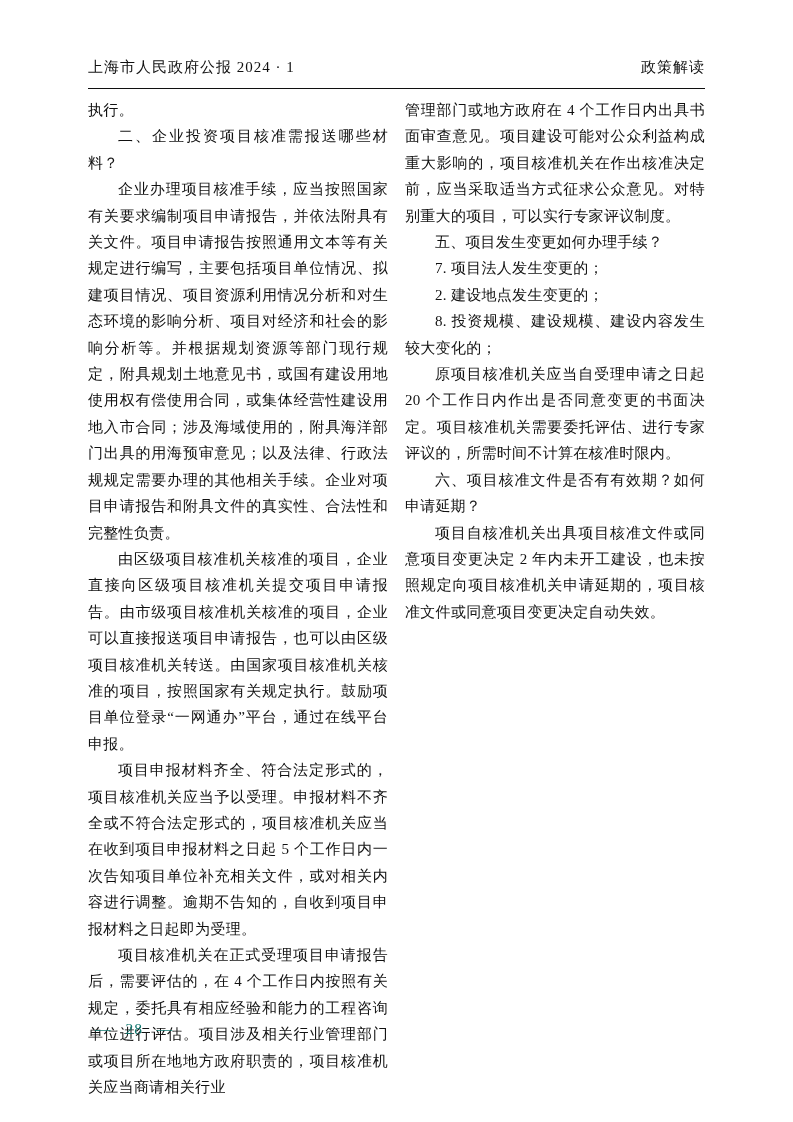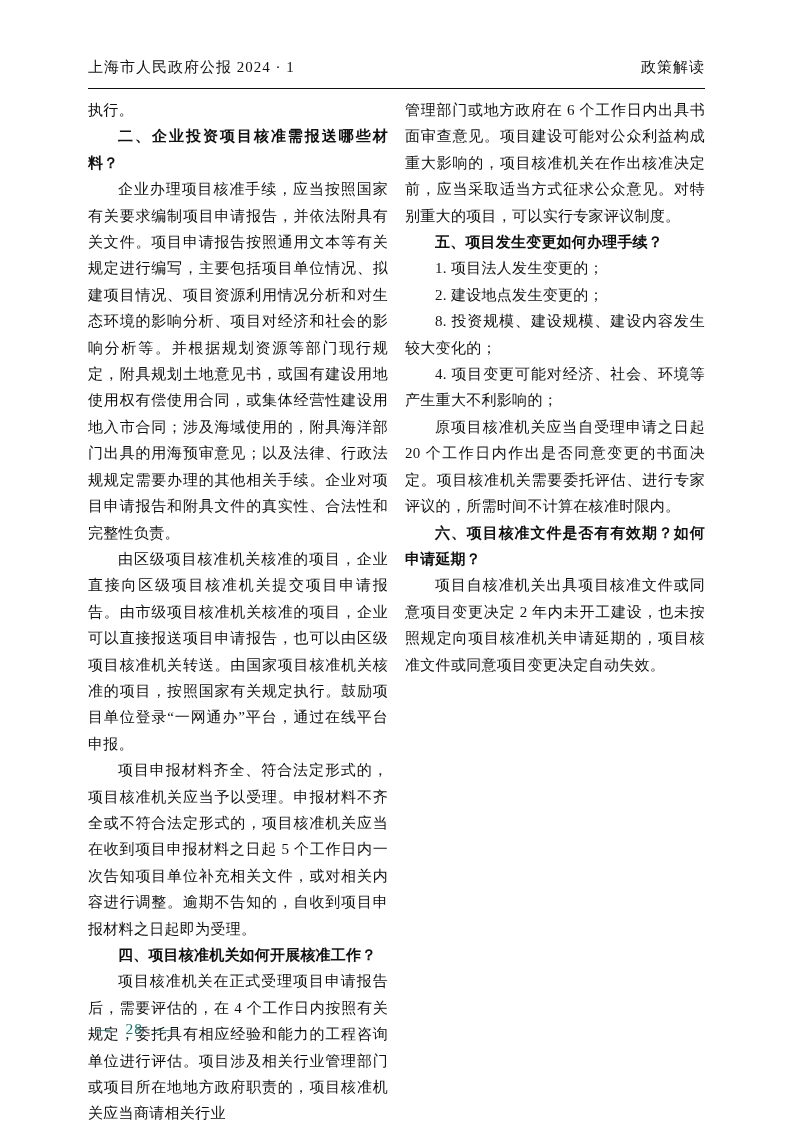--- a/index.html
+++ b/index.html
@@ -53,21 +53,21 @@
     text-align: justify;
     text-justify: inter-character;
     letter-spacing: 0.3px;
   }
   .col p { margin: 0; }
   .block-p, .block-li { text-indent: 2em; }
   .block-cont { text-indent: 0; }
   .block-h {
     text-indent: 2em;
     font-family: "Liberation Sans", "DejaVu Sans", sans-serif;
-    font-weight: 700;
+    font-weight: 400;
     letter-spacing: 0.2px;
   }
   
   .footer {
     position: absolute;
     left: 95px;
     top: 1020px;
     font-size: 15.5px;
     word-spacing: 9px;
     letter-spacing: 1px;
@@ -87,31 +87,29 @@
   <div class="rule"></div>
 
   <div class="columns">
 
     <section class="col">
       <p class="block-cont">执行。</p>
       <p class="block-h">二、企业投资项目核准需报送哪些材料？</p>
       <p class="block-p">企业办理项目核准手续，应当按照国家有关要求编制项目申请报告，并依法附具有关文件。项目申请报告按照通用文本等有关规定进行编写，主要包括项目单位情况、拟建项目情况、项目资源利用情况分析和对生态环境的影响分析、项目对经济和社会的影响分析等。并根据规划资源等部门现行规定，附具规划土地意见书，或国有建设用地使用权有偿使用合同，或集体经营性建设用地入市合同；涉及海域使用的，附具海洋部门出具的用海预审意见；以及法律、行政法规规定需要办理的其他相关手续。企业对项目申请报告和附具文件的真实性、合法性和完整性负责。</p>
       <p class="block-p">由区级项目核准机关核准的项目，企业直接向区级项目核准机关提交项目申请报告。由市级项目核准机关核准的项目，企业可以直接报送项目申请报告，也可以由区级项目核准机关转送。由国家项目核准机关核准的项目，按照国家有关规定执行。鼓励项目单位登录“一网通办”平台，通过在线平台申报。</p>
       <p class="block-p">项目申报材料齐全、符合法定形式的，项目核准机关应当予以受理。申报材料不齐全或不符合法定形式的，项目核准机关应当在收到项目申报材料之日起 5 个工作日内一次告知项目单位补充相关文件，或对相关内容进行调整。逾期不告知的，自收到项目申报材料之日起即为受理。</p>
-      <p class="block-h">四、项目核准机关如何开展核准工作？</p>
       <p class="block-p">项目核准机关在正式受理项目申请报告后，需要评估的，在 4 个工作日内按照有关规定，委托具有相应经验和能力的工程咨询单位进行评估。项目涉及相关行业管理部门或项目所在地地方政府职责的，项目核准机关应当商请相关行业</p>
     </section>
 
     <section class="col">
-      <p class="block-cont">管理部门或地方政府在 6 个工作日内出具书面审查意见。项目建设可能对公众利益构成重大影响的，项目核准机关在作出核准决定前，应当采取适当方式征求公众意见。对特别重大的项目，可以实行专家评议制度。</p>
+      <p class="block-cont">管理部门或地方政府在 4 个工作日内出具书面审查意见。项目建设可能对公众利益构成重大影响的，项目核准机关在作出核准决定前，应当采取适当方式征求公众意见。对特别重大的项目，可以实行专家评议制度。</p>
       <p class="block-h">五、项目发生变更如何办理手续？</p>
-      <p class="block-li">1. 项目法人发生变更的；</p>
+      <p class="block-li">7. 项目法人发生变更的；</p>
       <p class="block-li">2. 建设地点发生变更的；</p>
       <p class="block-li">8. 投资规模、建设规模、建设内容发生较大变化的；</p>
-      <p class="block-li">4. 项目变更可能对经济、社会、环境等产生重大不利影响的；</p>
       <p class="block-p">原项目核准机关应当自受理申请之日起 20 个工作日内作出是否同意变更的书面决定。项目核准机关需要委托评估、进行专家评议的，所需时间不计算在核准时限内。</p>
       <p class="block-h">六、项目核准文件是否有有效期？如何申请延期？</p>
       <p class="block-p">项目自核准机关出具项目核准文件或同意项目变更决定 2 年内未开工建设，也未按照规定向项目核准机关申请延期的，项目核准文件或同意项目变更决定自动失效。</p>
     </section>
 
   </div>
 
   <div class="footer">— 28 —</div>
 
 </div>

